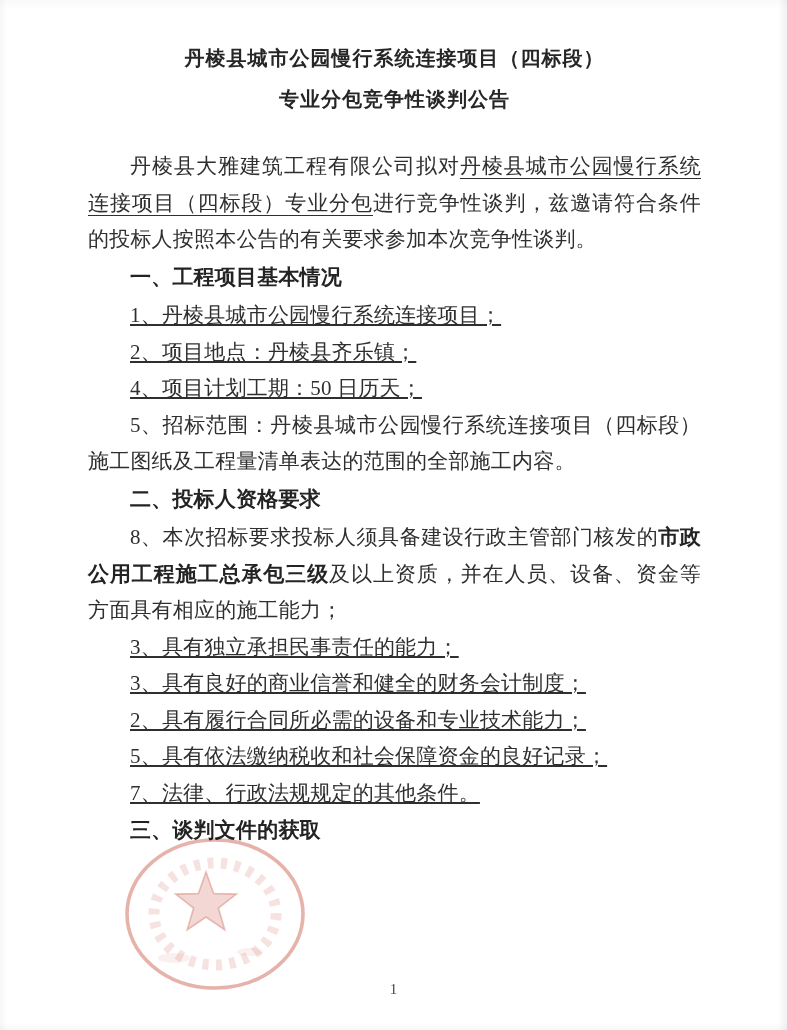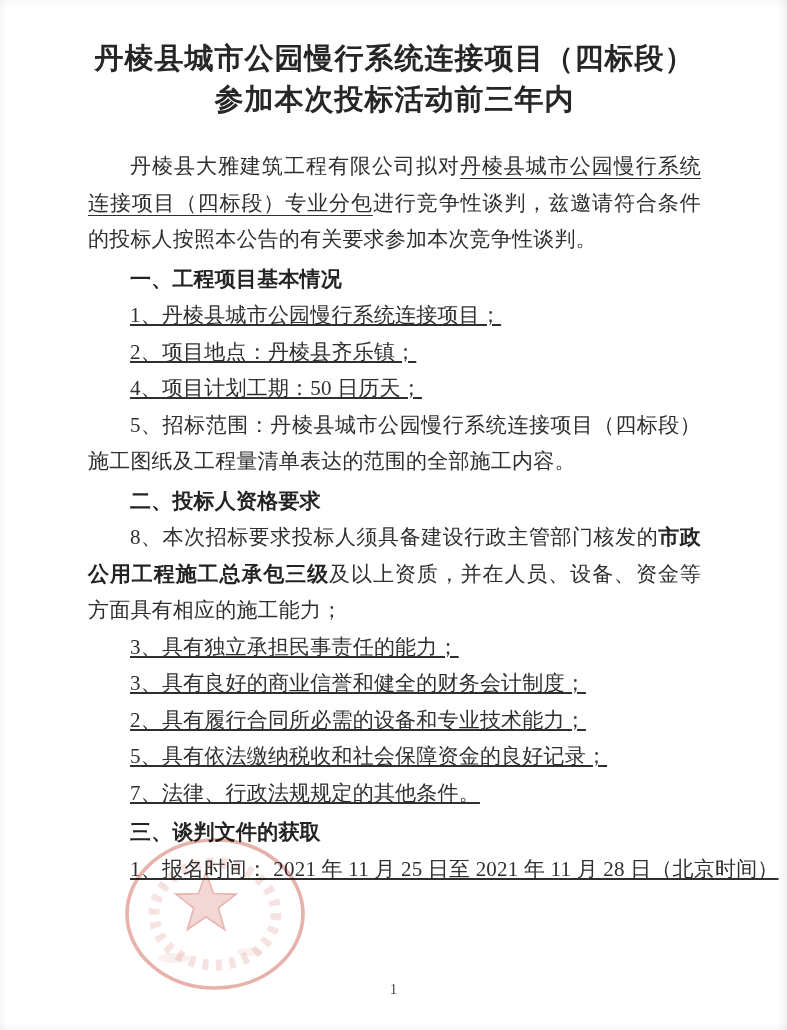--- a/index.html
+++ b/index.html
@@ -17,32 +17,32 @@
     content:"";position:absolute;inset:0;pointer-events:none;
     background:
       linear-gradient(90deg, rgba(0,0,0,0.030), rgba(0,0,0,0) 7px, rgba(0,0,0,0) calc(100% - 9px), rgba(0,0,0,0.055)),
       linear-gradient(180deg, rgba(0,0,0,0.022), rgba(0,0,0,0) 9px, rgba(0,0,0,0) calc(100% - 8px), rgba(0,0,0,0.028));
   }
   .content{
     position:absolute;left:88px;top:38px;width:613px;
     z-index:2;
   }
   .title{
-    font-size:29px;line-height:41px;font-weight:700;
+    font-size:20px;line-height:41px;font-weight:700;
     text-align:center;color:#262626;letter-spacing:1px;
     margin:0;
   }
   .para{
     font-size:21px;line-height:36.5px;margin:0;
     text-align:justify;letter-spacing:0.2px;
   }
   .indent{text-indent:2em;}
   .nw{white-space:nowrap;text-align:left;text-decoration:underline;}
   .intro{margin-top:28px;}
-  .h{font-weight:700;color:#232323;margin-top:3px;}
+  .h{font-weight:700;color:#232323;margin-top:3px;font-family:Liberation Mono, monospace;}
   .u{text-decoration:underline;text-underline-offset:5px;text-decoration-thickness:1.3px;}
   .b{font-weight:700;color:#232323;}
   .pageno{
     position:absolute;left:0;right:0;top:981px;z-index:2;
     text-align:center;font-size:15px;color:#4a4a4a;
     font-family:"Liberation Serif","DejaVu Serif",serif;
   }
   .seal{
     position:absolute;left:122px;top:834px;z-index:3;
     mix-blend-mode:multiply;opacity:0.9;pointer-events:none;
@@ -65,21 +65,21 @@
       <path d="M84,38 L91.6,59.5 L114.4,60.1 L96.4,74 L102.8,95.9 L84,83 L65.2,95.9 L71.6,74 L53.6,60.1 L76.4,59.5 Z" fill-opacity="0.26" stroke-opacity="0.40" stroke-width="1.6" fill="#c95443" stroke="#c95443"></path>
       <ellipse cx="52" cy="124" rx="16" ry="5" fill-opacity="0.10" fill="#c95443"></ellipse>
       <ellipse cx="128" cy="118" rx="13" ry="4" fill-opacity="0.10" fill="#c95443"></ellipse>
     </g>
   </svg>
 
   <div class="content">
 
     <h1 class="title">
       <div>丹棱县城市公园慢行系统连接项目（四标段）</div>
-      <div>参加本次投标活动前三年内</div>
+      <div>专业分包竞争性谈判公告</div>
     </h1>
 
     <p class="para indent intro"><span>丹棱县大雅建筑工程有限公司拟对</span><span class="u">丹棱县城市公园慢行系统连接项目（四标段）专业分包</span><span>进行竞争性谈判，兹邀请符合条件的投标人按照本公告的有关要求参加本次竞争性谈判。</span></p>
 
     <section>
       <p class="para indent h">一、工程项目基本情况</p>
       <p class="para indent nw">1、丹棱县城市公园慢行系统连接项目；</p>
       <p class="para indent nw">2、项目地点：丹棱县齐乐镇；</p>
       <p class="para indent nw">4、项目计划工期：50 日历天；</p>
       <p class="para indent">5、招标范围：丹棱县城市公园慢行系统连接项目（四标段）施工图纸及工程量清单表达的范围的全部施工内容。</p>
@@ -90,20 +90,19 @@
       <p class="para indent"><span>8、本次招标要求投标人须具备建设行政主管部门核发的</span><span class="b">市政公用工程施工总承包三级</span><span>及以上资质，并在人员、设备、资金等方面具有相应的施工能力；</span></p>
       <p class="para indent nw">3、具有独立承担民事责任的能力；</p>
       <p class="para indent nw">3、具有良好的商业信誉和健全的财务会计制度；</p>
       <p class="para indent nw">2、具有履行合同所必需的设备和专业技术能力；</p>
       <p class="para indent nw">5、具有依法缴纳税收和社会保障资金的良好记录；</p>
       <p class="para indent nw">7、法律、行政法规规定的其他条件。</p>
     </section>
 
     <section>
       <p class="para indent h">三、谈判文件的获取</p>
-      <p class="para indent nw">1、报名时间： 2021 年 11 月 25 日至 2021 年 11 月 28 日（北京时间）</p>
     </section>
 
   </div>
 
   <div class="pageno">1</div>
 
 </main>
 
 </body></html>

